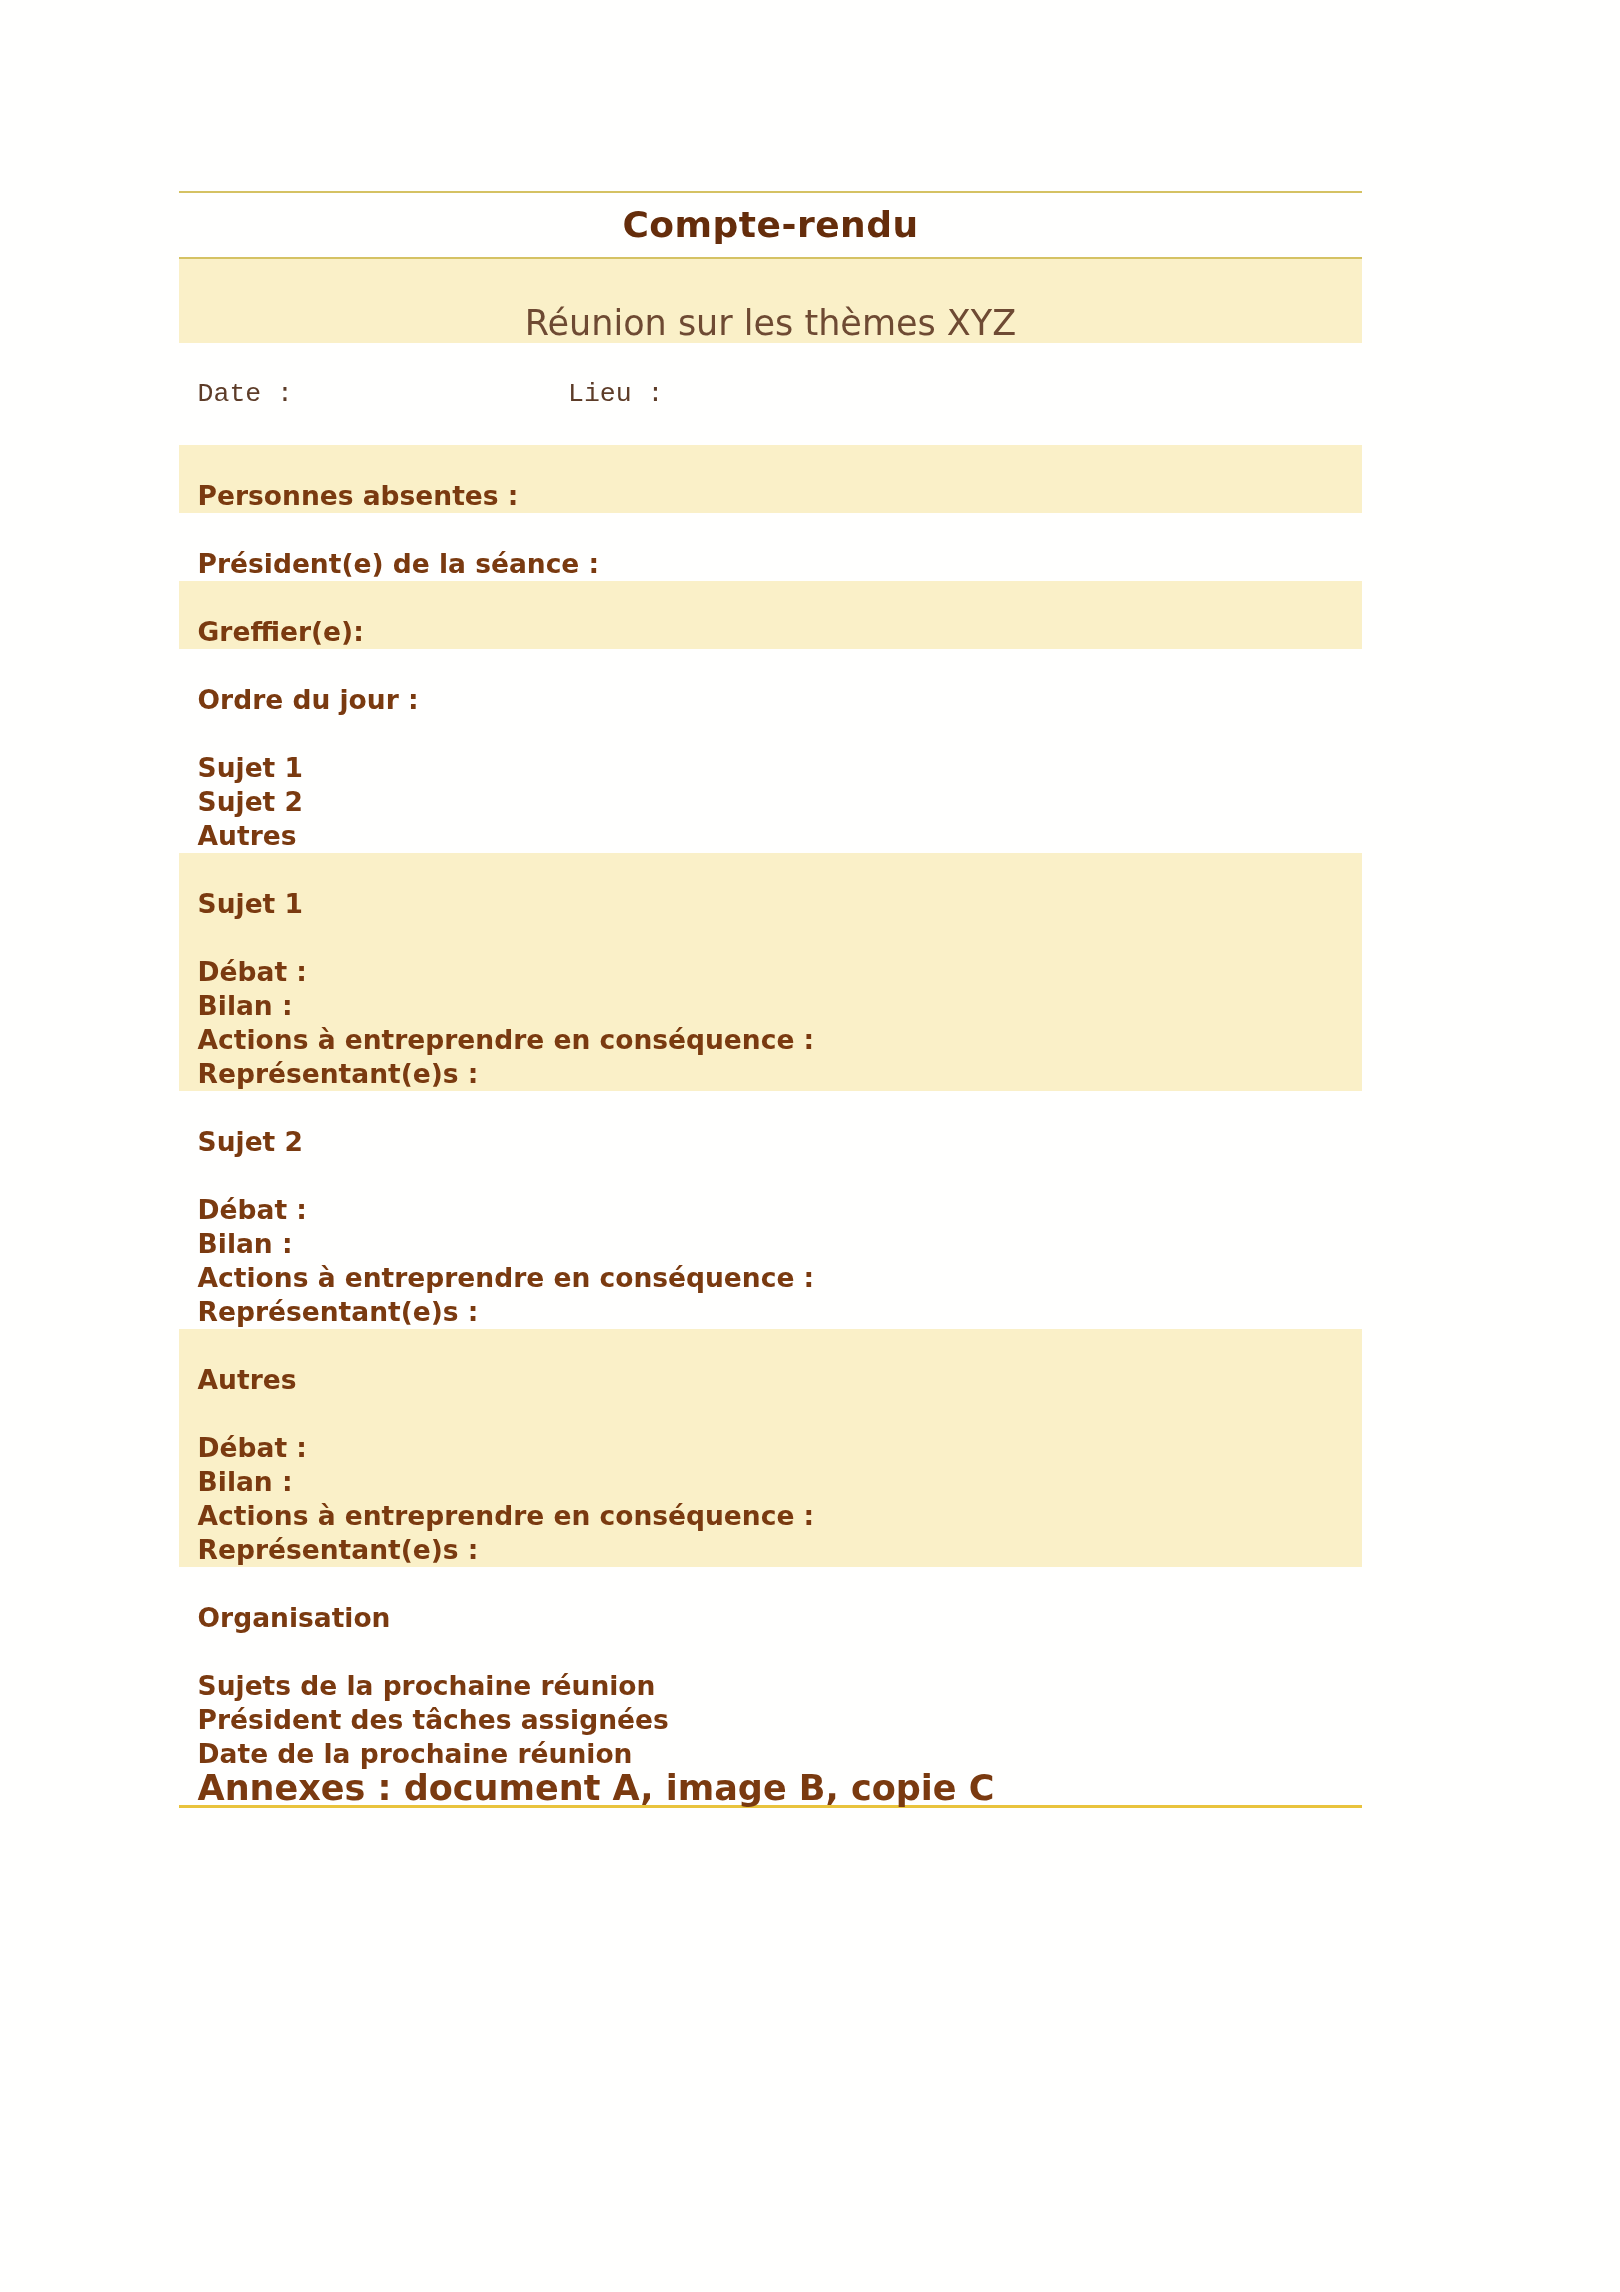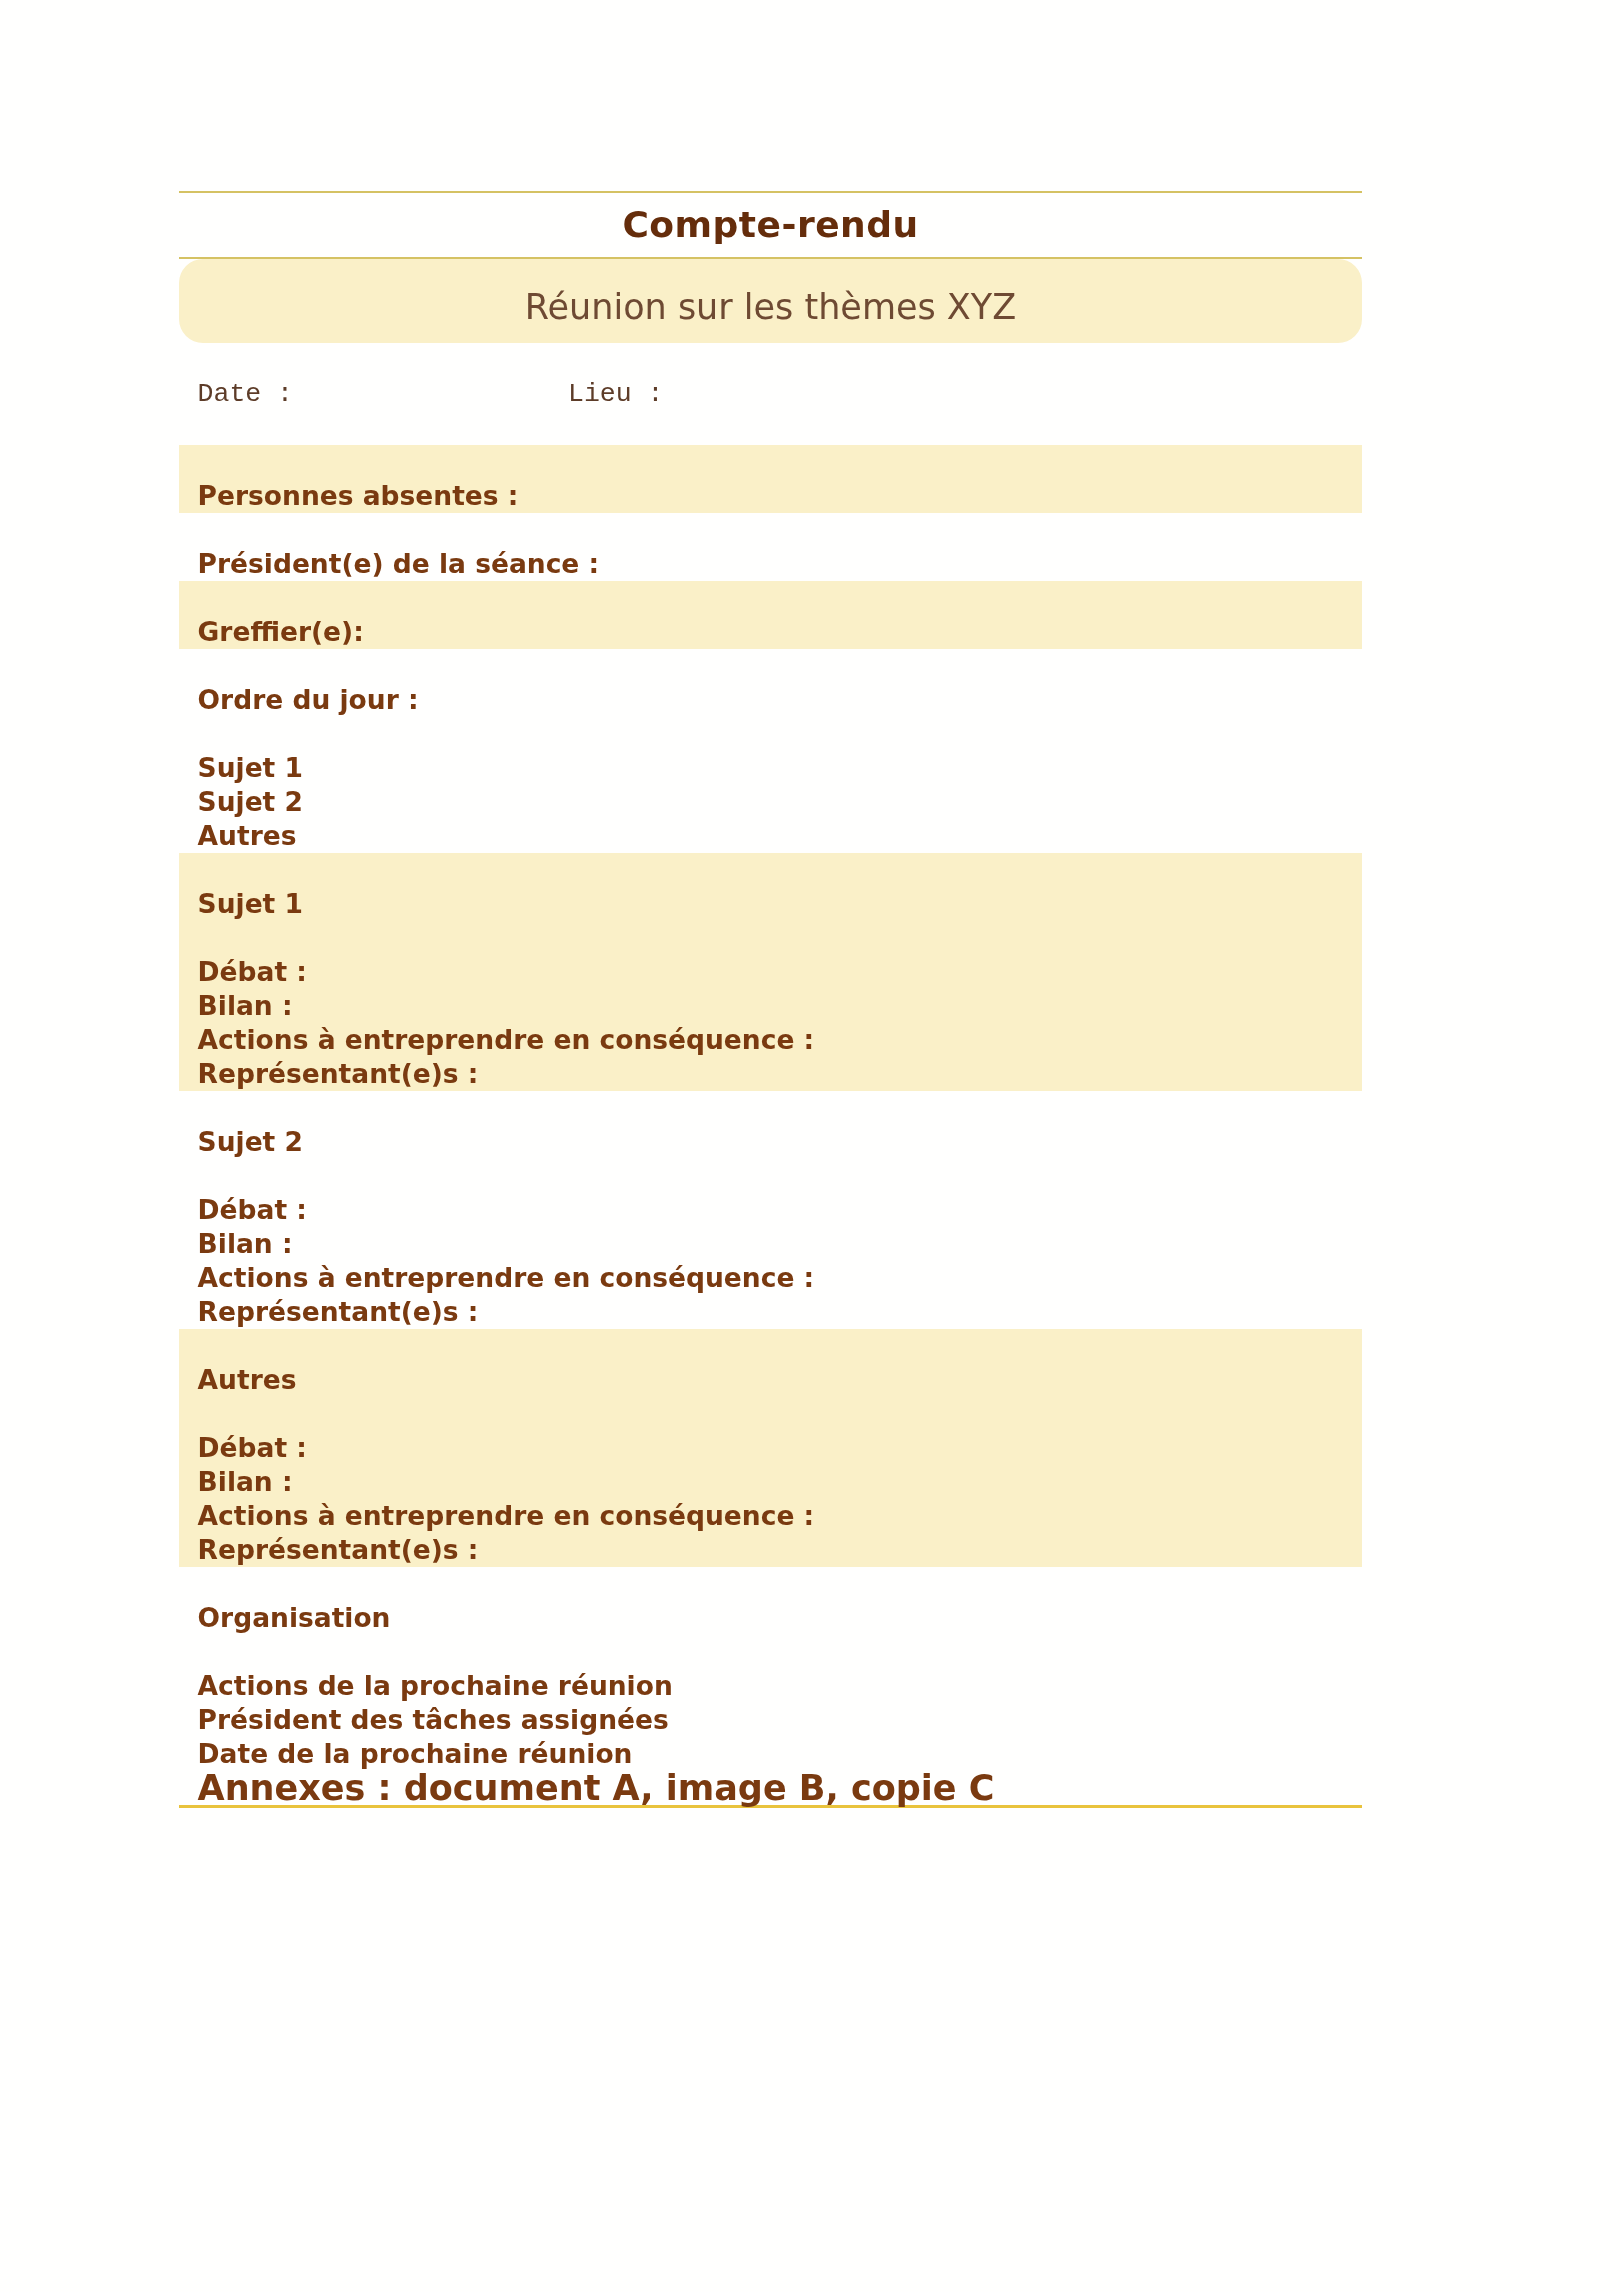--- a/index.html
+++ b/index.html
@@ -26,24 +26,23 @@
     text-align:center;
     font-size:36px;
     font-weight:bold;
     color:#652d0b;
     letter-spacing:0.5px;
   }
   .subtitle-band {
     height:84px;
     background:#faf0c8;
     display:flex;
-    align-items:center;
+    align-items:flex-end;
     justify-content:center;
     padding-top:11.8px;
-    border-radius:24px;
   }
   .subtitle-band h2 {
     font-size:35px;
     font-weight:normal;
     color:#6e4a33;
   }
   .meta { margin-top:34px; }
   .meta-row {
     position:relative;
     height:34px;
@@ -138,21 +137,21 @@
         <div class="para shaded"></div>
         <div class="para shaded">Autres</div>
         <div class="para shaded"></div>
         <div class="para shaded">Débat :</div>
         <div class="para shaded">Bilan :</div>
         <div class="para shaded">Actions à entreprendre en conséquence :</div>
         <div class="para shaded">Représentant(e)s :</div>
         <div class="para"></div>
         <div class="para">Organisation</div>
         <div class="para"></div>
-        <div class="para">Actions de la prochaine réunion</div>
+        <div class="para">Sujets de la prochaine réunion</div>
         <div class="para">Président des tâches assignées</div>
         <div class="para">Date de la prochaine réunion</div>
       </div>
 
 
     <div class="annexes">Annexes : document A, image B, copie C</div>
 
     <div class="rule bottom"></div>
 
   </div>

